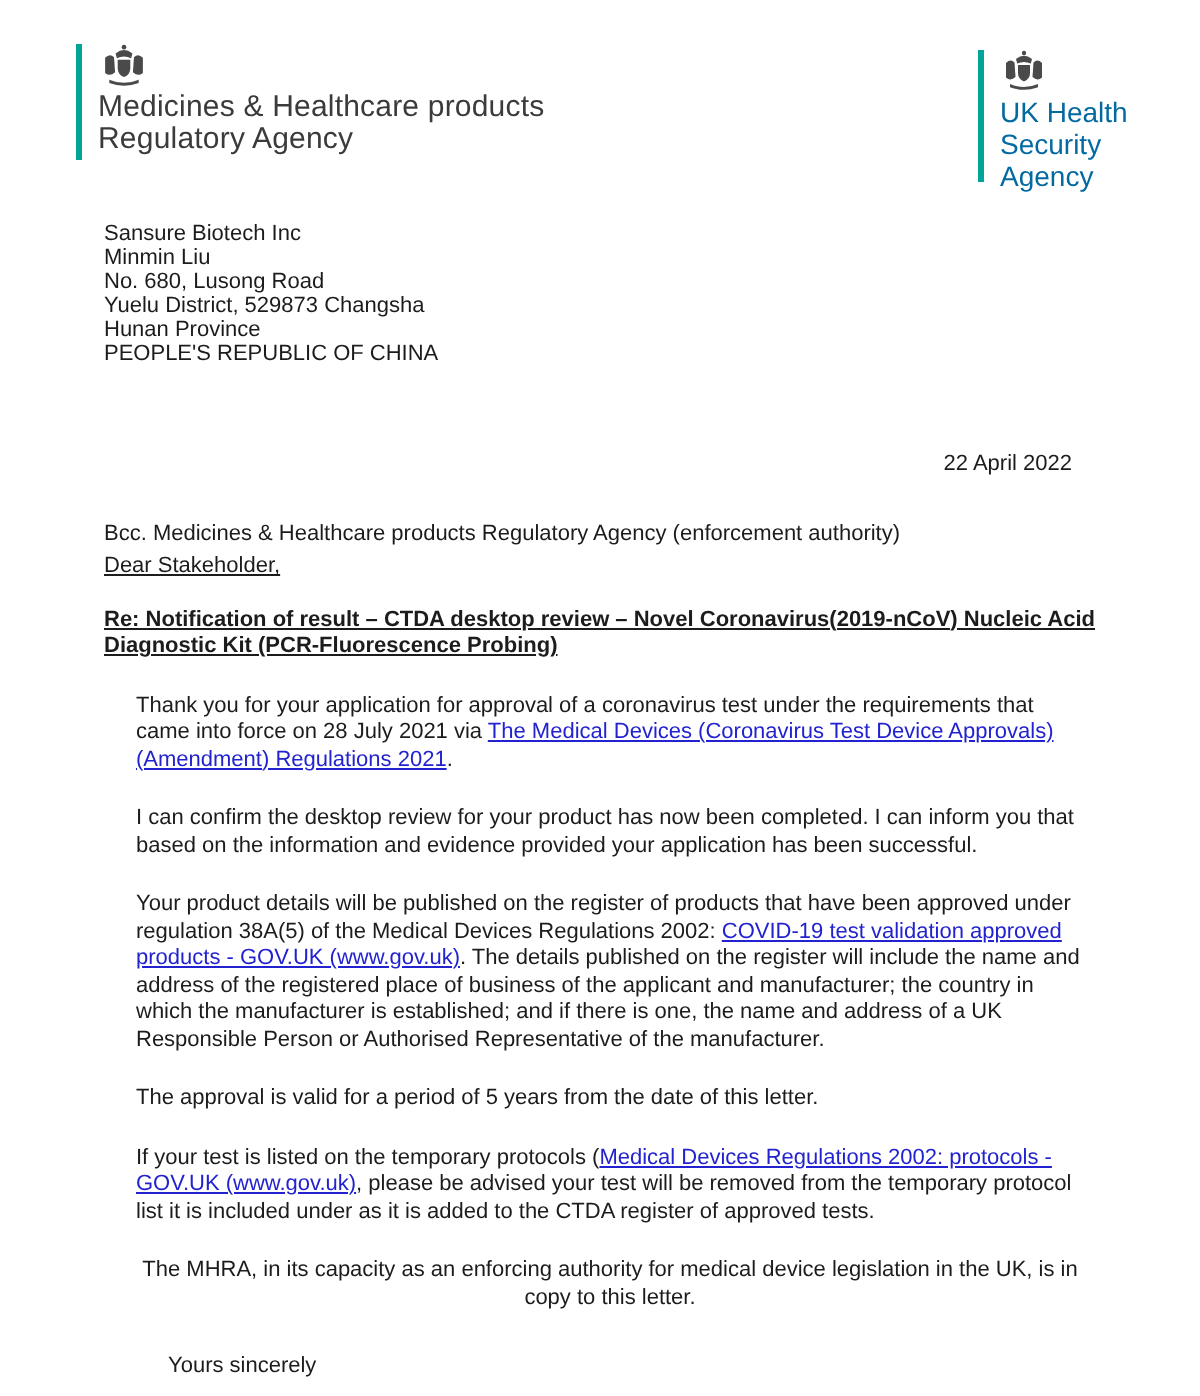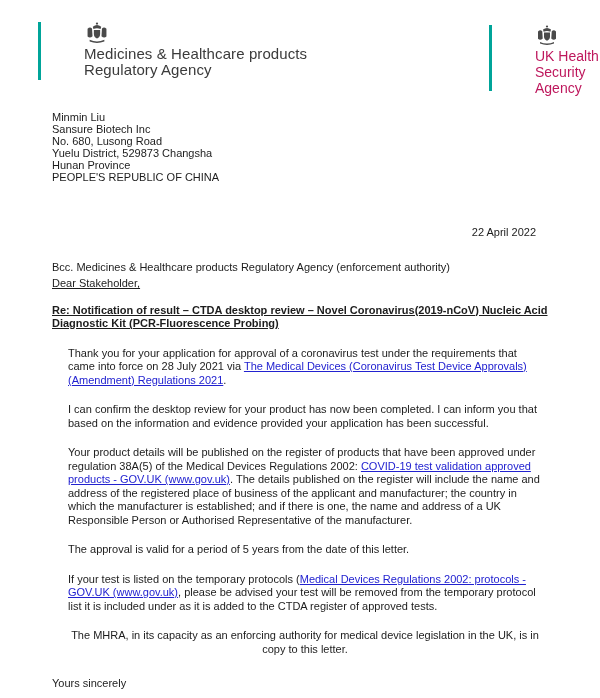--- a/index.html
+++ b/index.html
@@ -7,28 +7,28 @@
   body {
     width:600px; height:698px;
     font-family:"Liberation Sans", sans-serif;
     color:#1f1f1f;
     position:relative;
     overflow:hidden;
   }
   .page { position:relative; width:600px; height:698px; background:#fff; }
 
   
-  .logo { position:absolute; display:flex;gap:35px; }
+  .logo { position:absolute; display:flex; }
   .logo-bar { width:3px; background:#00A499; flex:none; }
   .logo-mhra { left:38px; top:22px; }
   .logo-mhra .logo-bar { height:58px; }
   .logo-mhra .logo-text { margin-left:8px; font-size:15px; line-height:15.5px; color:#3b3b3b; letter-spacing:0.1px; }
   .logo-ukhsa { left:489px; top:25px; }
   .logo-ukhsa .logo-bar { height:66px; }
-  .logo-ukhsa .logo-text { margin-left:8px; font-size:14px; line-height:16px; color:#be185d; }
+  .logo-ukhsa .logo-text { margin-left:8px; font-size:14px; line-height:16px; color:#0369a1; }
   .crest { display:block; margin:0 0 3px 1px; }
 
   
   .content {
     position:absolute; left:52px; top:111px; width:506px;
     font-size:11px; line-height:13.5px; color:#1c1c1c;
   }
   .address { line-height:12px; }
   .date-line { text-align:right; padding-right:22px; margin-top:43px; }
   .bcc-line { margin-top:21px; }
@@ -37,21 +37,21 @@
     margin-top:13px; font-weight:bold; text-decoration:underline;
     line-height:13.5px;
   }
   p.para { margin:16px; }
   .p1 { margin-top:13px; }
   .p2 { margin-top:9px; }
   .p3 { margin-top:4px; }
   .p4 { margin-top:14px; }
   .p5 { margin-top:8px; }
   .p6 { margin-top:6px;text-align:center; }
-  .closing { margin-top:21px; }
+  .closing { margin-top:21px;margin-left:32px; }
   .signature { margin-top:11px; }
   a.lnk { color:#2222D0; text-decoration:underline; cursor:pointer; }
 </style>
 </head>
 <body>
 
 <div class="page">
 
   <div class="logo logo-mhra">
     <div class="logo-bar"></div>
@@ -82,22 +82,22 @@
       </svg>
       <div>UK Health</div>
       <div>Security</div>
       <div>Agency</div>
     </div>
   </div>
 
   <div class="content">
 
     <div class="address">
+      <div>Sansure Biotech Inc</div>
       <div>Minmin Liu</div>
-      <div>Sansure Biotech Inc</div>
       <div>No. 680, Lusong Road</div>
       <div>Yuelu District, 529873 Changsha</div>
       <div>Hunan Province</div>
       <div>PEOPLE'S REPUBLIC OF CHINA</div>
     </div>
 
     <div class="date-line">22 April 2022</div>
 
     <div class="bcc-line">Bcc. Medicines &amp; Healthcare products Regulatory Agency (enforcement authority)</div>
 

